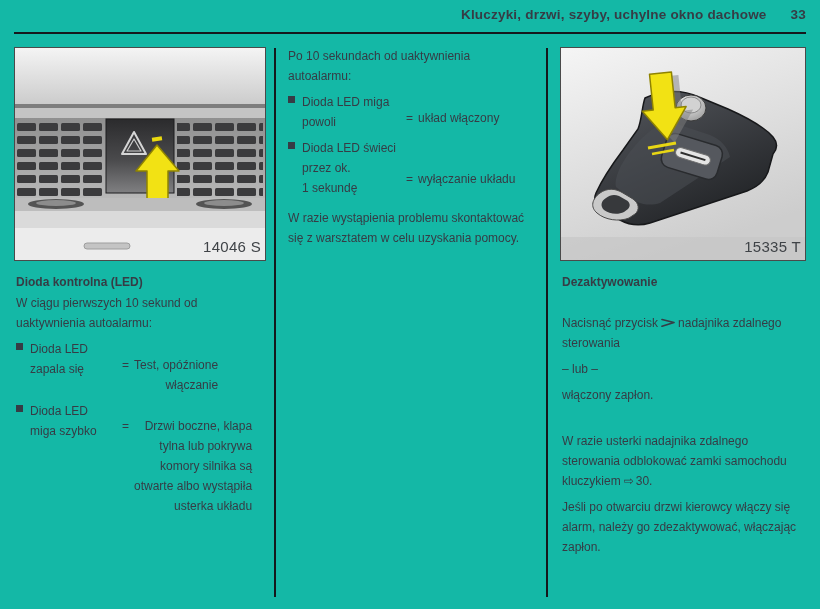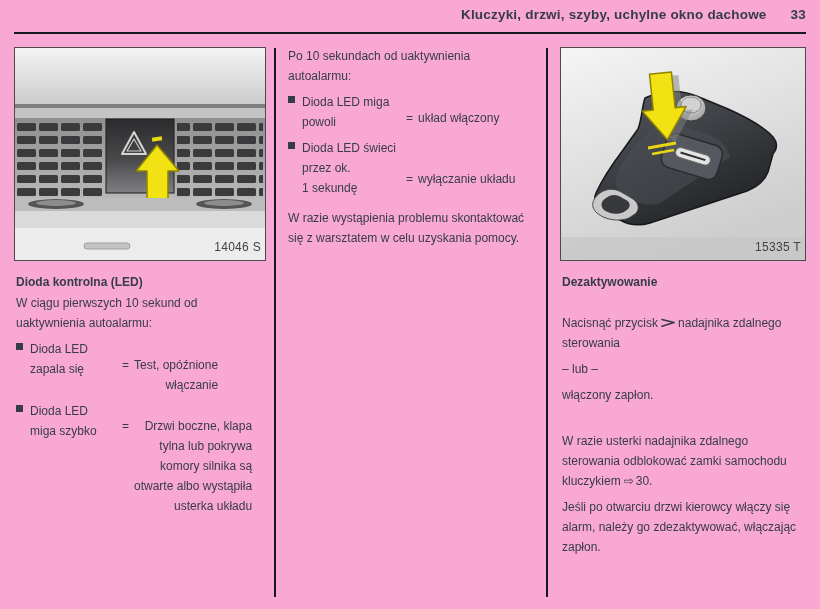--- a/index.html
+++ b/index.html
@@ -1,17 +1,17 @@
 <!DOCTYPE html>
 <html><head>
 <meta charset="utf-8">
 <style>
   html,body{margin:0;padding:0;background:#ffffff;}
   .page{
-    position:relative;width:820px;height:609px;background:#f9a8d4;
+    position:relative;width:820px;height:609px;background:#14b8a6;
     font-family:"Liberation Sans",sans-serif;color:#363c45;overflow:hidden;
   }
   
   .header{
     position:absolute;top:7px;left:14px;right:14px;
     display:flex;justify-content:flex-end;align-items:baseline;
     font-weight:700;font-size:13.5px;letter-spacing:.2px;
   }
   .header .pagenum{margin-left:24px;}
   .top-rule{position:absolute;left:14px;top:32px;width:792px;height:2px;background:#15181c;}
@@ -20,21 +20,21 @@
   .vrule.v2{left:546px;}
 
   
   .col{position:absolute;font-size:12px;line-height:20px;}
   .col-left{left:14px;top:47px;width:254px;}
   .col-mid{left:288px;top:46px;width:252px;}
   .col-right{left:560px;top:47px;width:246px;}
 
   .figure{position:relative;display:block;}
   .fig-label{
-    position:absolute;right:5px;bottom:4px;font-size:12px;color:#3f4347;letter-spacing:.3px;
+    position:absolute;right:5px;bottom:4px;font-size:15px;color:#3f4347;letter-spacing:.3px;
   }
   .text-block{margin-top:11px;padding-left:2px;}
   .heading{font-weight:700;margin:0 0 1px 0;}
   .para{white-space:pre-line;margin:0 0 7px 0;}
   .para.tight{margin-bottom:6px;}
 
   
   .dl-item{display:flex;align-items:flex-start;margin:3px 0 6px 0;}
   .bullet{width:7px;height:7px;background:#363c45;margin:4px 7px 0 0;flex:none;}
   .dl-term{white-space:pre-line;flex:none;}

